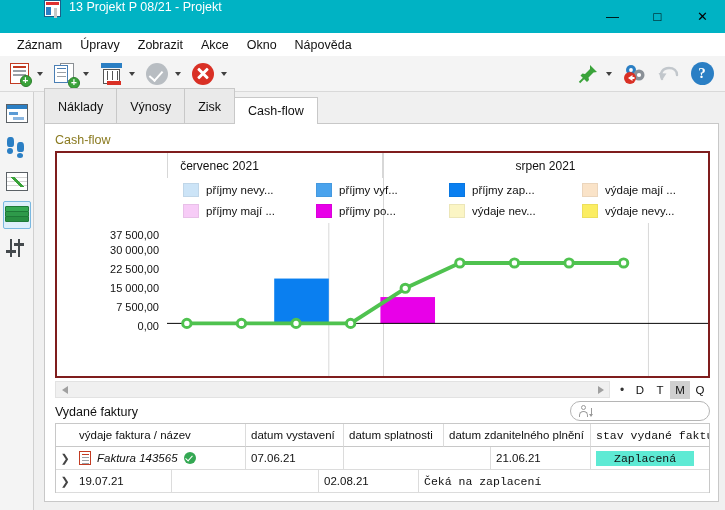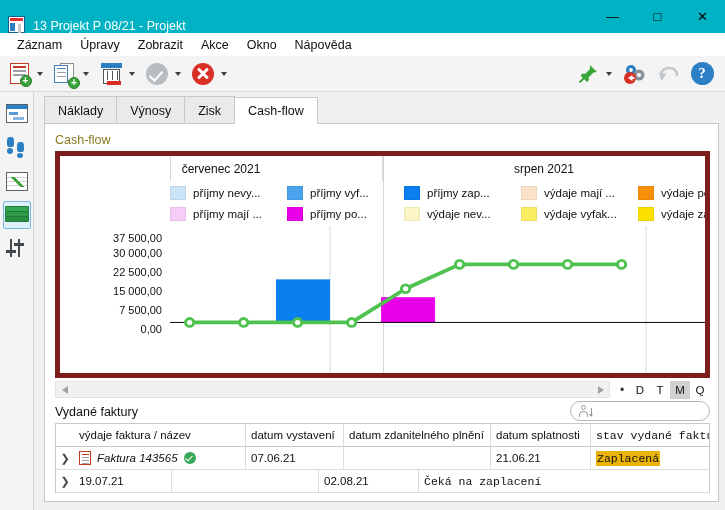--- a/index.html
+++ b/index.html
@@ -13,21 +13,21 @@
   #app {
     position: relative;
     width: 725px; height: 510px;
     background: #f0f0f0;
   }
 
   
   .titlebar {
     position: absolute; left: 0; top: 0; width: 725px; height: 33px;
     background: #00b3c4;
-    display: flex; align-items: flex-end;
+    display: flex; align-items: flex-start; padding-left: 36px;
   }
   .title-icon {
     width: 17px; height: 17px; margin-left: 8px; margin-right: 8px;
     background: #ffffff; border: 1px solid #1a5f8a;
     position: relative; flex: none;
   }
   .title-icon::before {
     content: ""; position: absolute; left: 1px; top: 1px;
     width: 13px; height: 3px; background: #e03030;
   }
@@ -229,21 +229,21 @@
     position: absolute; left: 34px; top: 92px;
     width: 691px; height: 418px; background: #f0f0f0;
   }
 
   
   .tabstrip {
     position: absolute; left: 10px; top: 5px;
     display: flex; align-items: flex-end; height: 27px;
   }
   .tab {
-    height: 28px; padding: 0 13px;
+    height: 36px; padding: 0 13px;
     display: flex; align-items: center;
     font-size: 12.5px; color: #101010;
     background: #eaeaea; border: 1px solid #c8c8c8;
     border-bottom: none; margin-right: -1px;
     white-space: nowrap;
   }
   .tab.active {
     background: #ffffff; height: 27px; font-weight: normal;
     border-color: #c8c8c8; position: relative; z-index: 2;
   }
@@ -256,21 +256,21 @@
   }
 
   
   .grp-label {
     position: absolute; left: 10px; top: 9px;
     font-size: 12.5px; color: #8a7a1f;
   }
   .chartbox {
     position: absolute; left: 10px; top: 27px;
     width: 655px; height: 227px;
-    border: 5px solid #7f1d1d; background: #fff;
+    border: 2px solid #7f1d1d; background: #fff;
     overflow: hidden;
   }
   .chart-headers {
     position: absolute; left: 0; top: 0; width: 100%; height: 25px;
     display: flex;
   }
   .chart-hdr {
     flex: 1; display: flex; align-items: center; justify-content: center;
     font-size: 12px; color: #101010;
   }
@@ -279,21 +279,21 @@
     position: absolute; top: 0; bottom: 0; width: 1px; background: #d7d7d7;
   }
   .legend {
     position: absolute; left: 110px; top: 26px; right: 0; height: 42px;
   }
   .legend-row {
     display: flex; align-items: center; height: 21px;
   }
   .legend-item {
     display: flex; align-items: center; margin-right: 10px;
-    width: 107px; flex: none;
+    width: 107px; flex: none; margin-left: 16px;
   }
   .sw {
     width: 16px; height: 14px; flex: none; margin-right: 7px;
     border: 1px solid rgba(0,0,0,0.06);
   }
   .legend-lbl {
     font-size: 11.5px; color: #101010; white-space: nowrap; overflow: hidden;
   }
   .plot {
     position: absolute; left: 0; top: 70px; right: 0; bottom: 0;
@@ -409,21 +409,21 @@
   .paid-check {
     width: 12px; height: 12px; border-radius: 50%; background: #34a853;
     position: relative; margin-left: 6px; flex: none;
   }
   .paid-check::after {
     content: ""; position: absolute; left: 3.6px; top: 2.4px;
     width: 3px; height: 6px; border: solid #fff; border-width: 0 1.6px 1.6px 0;
     transform: rotate(42deg);
   }
   .italic { font-style: italic; }
-  .stav-hl { background: #eab308; padding: 1px 1px; }
+  .stav-hl { background: #5eead4; padding: 1px 18px; }
   .rowline { border-bottom: 1px solid #dcdcdc; }
 </style>
 </head>
 <body>
 
 <div id="app">
 
   <div class="titlebar">
     <div class="title-icon"></div>
     <div class="title-text">13 Projekt P 08/21 - Projekt</div>
@@ -618,21 +618,21 @@
             <div class="legend-item">
               <span class="sw" style="background:#e800e8"></span>
               <span class="legend-lbl">příjmy po...</span>
             </div>
             <div class="legend-item">
               <span class="sw" style="background:#fbf5c4"></span>
               <span class="legend-lbl">výdaje nev...</span>
             </div>
             <div class="legend-item">
               <span class="sw" style="background:#fbed62"></span>
-              <span class="legend-lbl">výdaje vyfak...</span>
+              <span class="legend-lbl">výdaje nevy...</span>
             </div>
             <div class="legend-item">
               <span class="sw" style="background:#fbe000"></span>
               <span class="legend-lbl">výdaje za...</span>
             </div>
           </div>
         </div>
 
         <div class="plot">
           <div class="yaxis">
@@ -698,22 +698,22 @@
             <span class="body"></span>
             <span class="arr"></span>
         </span>
       </div>
 
       <div class="table">
         <div class="trow thead">
           <div class="tcell c-exp"></div>
           <div class="tcell c-name">výdaje faktura / název</div>
           <div class="tcell c-vyst">datum vystavení</div>
+          <div class="tcell c-splat">datum splatnosti</div>
           <div class="tcell c-zdan">datum zdanitelného plnění</div>
-          <div class="tcell c-splat">datum splatnosti</div>
           <div class="tcell c-stav">stav vydané faktury</div>
         </div>
 
         <div class="trow rowline">
           <div class="tcell c-exp">
               <span class="chev">❯</span>
             </div>
           <div class="tcell c-name">
             <span class="doc-small">
                 <i></i>

